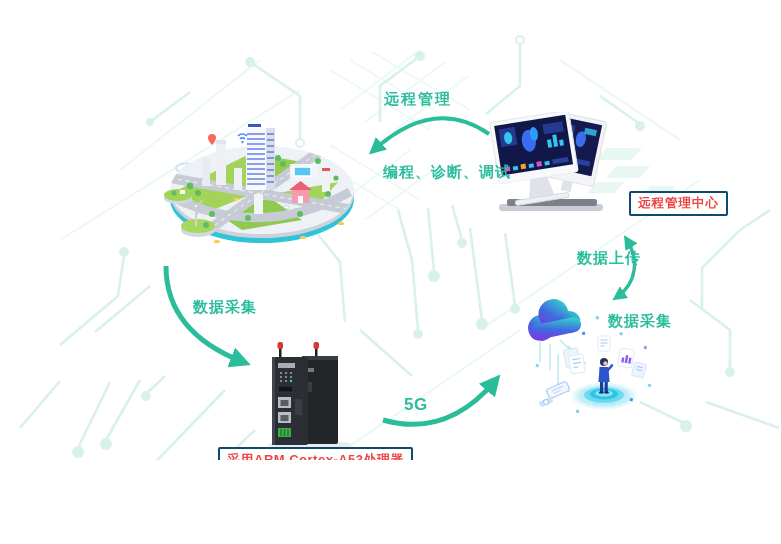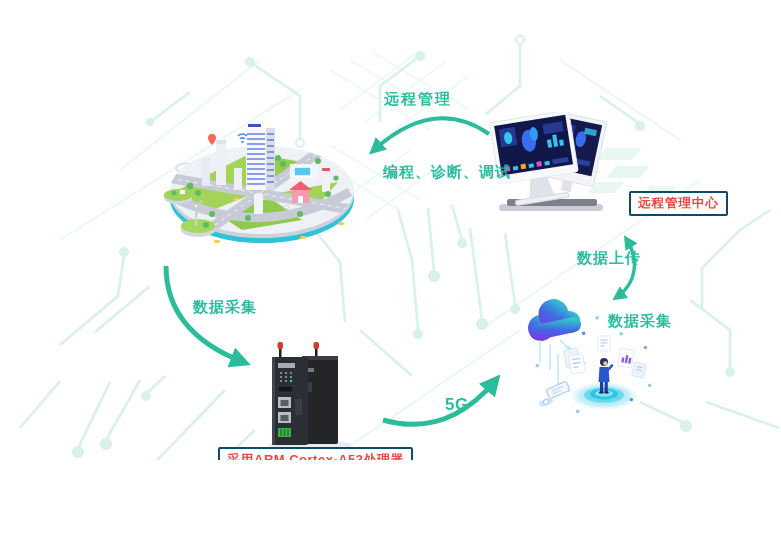--- a/index.html
+++ b/index.html
@@ -3,21 +3,21 @@
 <meta charset="utf-8">
 <style>
   html,body{margin:0;padding:0;background:#ffffff;}
   body{font-family:"Liberation Sans",sans-serif;}
   #canvas{position:relative;width:781px;height:460px;background:#ffffff;overflow:hidden;}
   .abs{position:absolute;}
   .lbl{position:absolute;color:#2cbd9e;font-weight:700;white-space:nowrap;}
   .lbl-remote{left:384px;top:90px;font-size:15px;letter-spacing:2px;}
   .lbl-prog{left:374px;top:163px;font-size:15px;letter-spacing:1px;padding-left:9px;}
   .lbl-collect{left:181px;top:298px;font-size:15px;letter-spacing:1px;margin-left:12px;}
-  .lbl-5g{left:445px;top:395px;font-size:17px;letter-spacing:0.5px;}
+  .lbl-5g{left:404px;top:395px;font-size:17px;letter-spacing:0.5px;}
   .lbl-upload{left:577px;top:242px;font-size:15px;letter-spacing:1px;margin-top:7px;}
   .lbl-dispatch{left:608px;top:312px;font-size:15px;letter-spacing:1px;}
   .badge{position:absolute;color:#ef4444;font-weight:700;border:2px solid #0c4a6e;border-radius:2px;background:rgba(255,255,255,0.85);white-space:nowrap;}
   .badge-center{left:629px;top:191px;font-size:12.5px;padding:2px 7px;letter-spacing:1px;}
   .badge-gateway{left:218px;top:447px;font-size:13px;padding:2px 7px;letter-spacing:0.5px;}
 </style>
 </head>
 <body>
 
 <div id="canvas">

